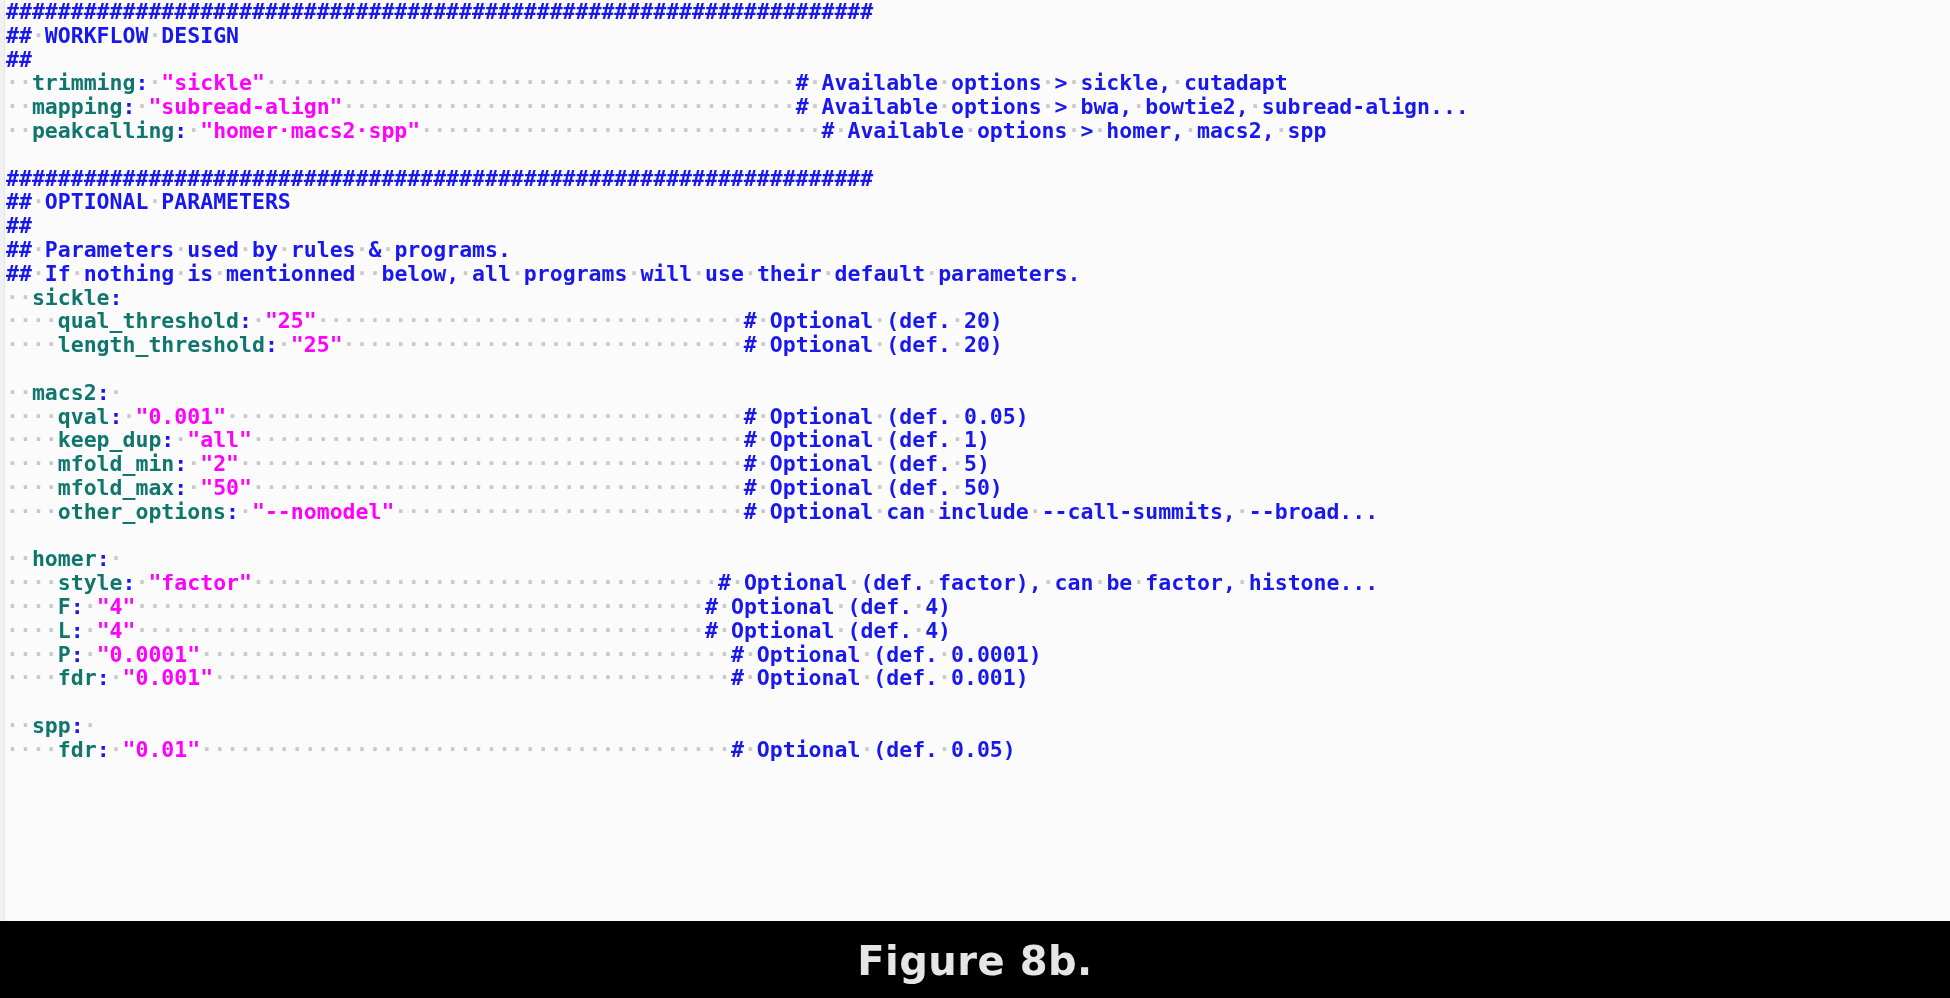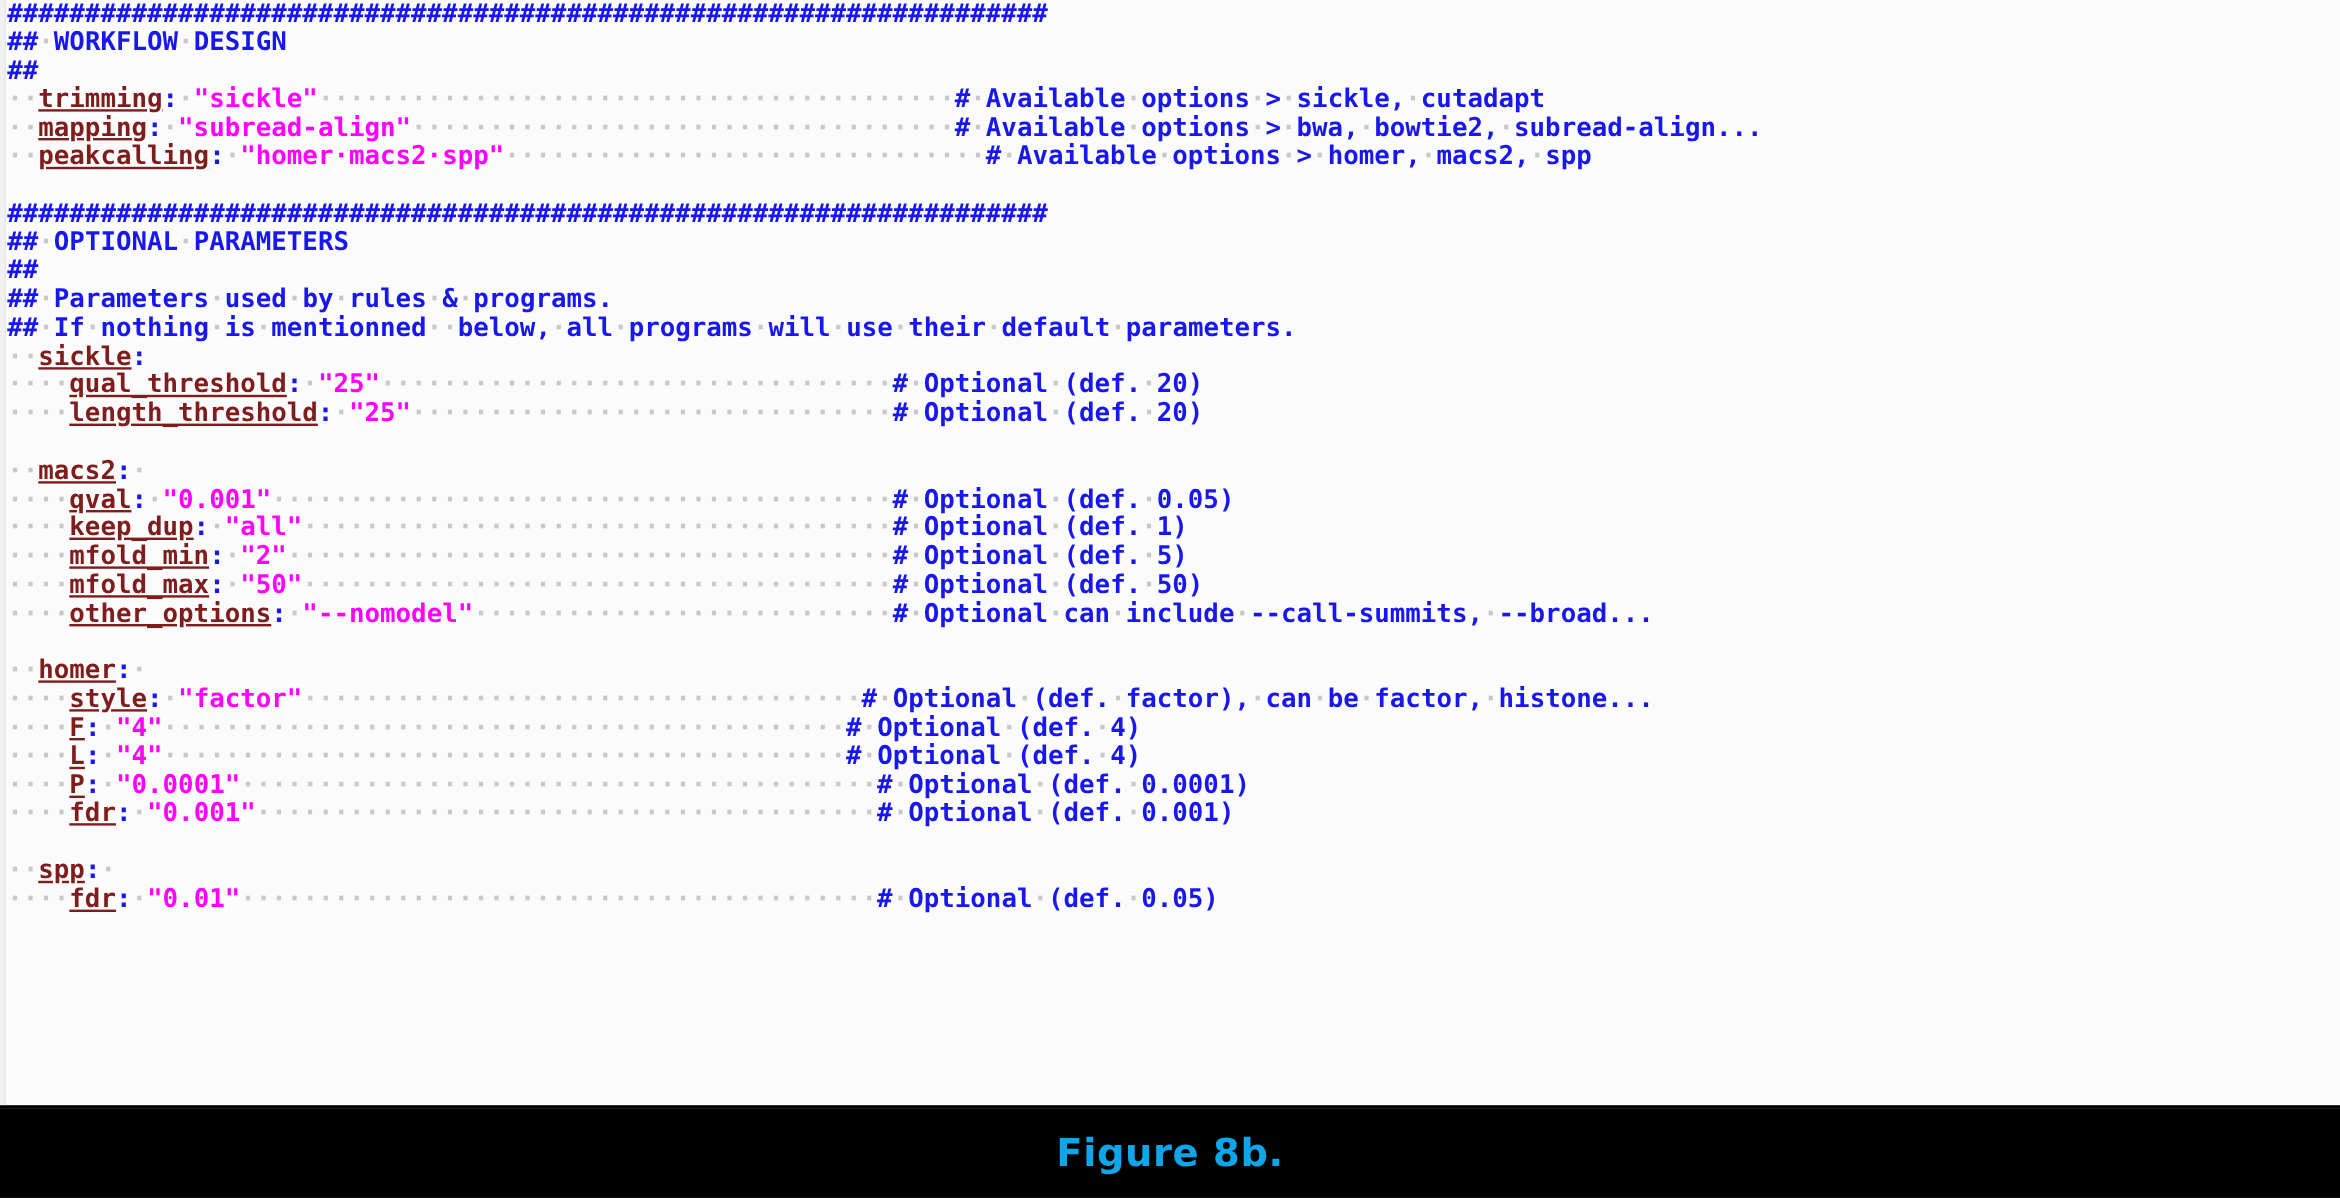--- a/index.html
+++ b/index.html
@@ -50,41 +50,41 @@
     font-family: "DejaVu Sans Mono", "Liberation Mono", monospace;
   }
 
   .line {
     height: 23.8px;
     white-space: pre;
   }
 
   
   .cmt   { color: #1717ee; }        
-  .key   { color: #7f1d1d; text-decoration: underline; }        
+  .key   { color: #0f766e; }        
   .colon { color: #1717ee; }        
   .str   { color: #ff00ff; }        
   .ws    { color: #c9c9c9; font-weight: bold; } 
 
   #caption-bar {
     position: absolute;
     left: 0;
     top: 924px;
     width: 1950px;
     height: 74px;
     background: #000000;
     display: flex;
     align-items: center;
     justify-content: center;
   }
   #caption-text {
-    color: #0ea5e9;
+    color: #e5e5e5;
     font-family: "DejaVu Sans", "Liberation Sans", sans-serif;
     font-weight: bold;
-    font-size: 32px;
+    font-size: 40px;
     letter-spacing: 0.5px;
   }
 </style>
 </head>
 <body>
 
 <div id="editor">
   <div id="gutter-edge"></div>
   <div class="code" id="code-body"><div class="line"><span class="cmt">###################################################################</span></div><div class="line"><span class="cmt">##</span><span class="ws">·</span><span class="cmt">WORKFLOW</span><span class="ws">·</span><span class="cmt">DESIGN</span></div><div class="line"><span class="cmt">##</span></div><div class="line"><span class="ws">··</span><span class="key">trimming</span><span class="colon">:</span><span class="ws">·</span><span class="str">"sickle"</span><span class="ws">·········································</span><span class="cmt">#</span><span class="ws">·</span><span class="cmt">Available</span><span class="ws">·</span><span class="cmt">options</span><span class="ws">·</span><span class="cmt">&gt;</span><span class="ws">·</span><span class="cmt">sickle,</span><span class="ws">·</span><span class="cmt">cutadapt</span></div><div class="line"><span class="ws">··</span><span class="key">mapping</span><span class="colon">:</span><span class="ws">·</span><span class="str">"subread-align"</span><span class="ws">···································</span><span class="cmt">#</span><span class="ws">·</span><span class="cmt">Available</span><span class="ws">·</span><span class="cmt">options</span><span class="ws">·</span><span class="cmt">&gt;</span><span class="ws">·</span><span class="cmt">bwa,</span><span class="ws">·</span><span class="cmt">bowtie2,</span><span class="ws">·</span><span class="cmt">subread-align...</span></div><div class="line"><span class="ws">··</span><span class="key">peakcalling</span><span class="colon">:</span><span class="ws">·</span><span class="str">"homer·macs2·spp"</span><span class="ws">·······························</span><span class="cmt">#</span><span class="ws">·</span><span class="cmt">Available</span><span class="ws">·</span><span class="cmt">options</span><span class="ws">·</span><span class="cmt">&gt;</span><span class="ws">·</span><span class="cmt">homer,</span><span class="ws">·</span><span class="cmt">macs2,</span><span class="ws">·</span><span class="cmt">spp</span></div><div class="line">&nbsp;</div><div class="line"><span class="cmt">###################################################################</span></div><div class="line"><span class="cmt">##</span><span class="ws">·</span><span class="cmt">OPTIONAL</span><span class="ws">·</span><span class="cmt">PARAMETERS</span></div><div class="line"><span class="cmt">##</span></div><div class="line"><span class="cmt">##</span><span class="ws">·</span><span class="cmt">Parameters</span><span class="ws">·</span><span class="cmt">used</span><span class="ws">·</span><span class="cmt">by</span><span class="ws">·</span><span class="cmt">rules</span><span class="ws">·</span><span class="cmt">&amp;</span><span class="ws">·</span><span class="cmt">programs.</span></div><div class="line"><span class="cmt">##</span><span class="ws">·</span><span class="cmt">If</span><span class="ws">·</span><span class="cmt">nothing</span><span class="ws">·</span><span class="cmt">is</span><span class="ws">·</span><span class="cmt">mentionned</span><span class="ws">··</span><span class="cmt">below,</span><span class="ws">·</span><span class="cmt">all</span><span class="ws">·</span><span class="cmt">programs</span><span class="ws">·</span><span class="cmt">will</span><span class="ws">·</span><span class="cmt">use</span><span class="ws">·</span><span class="cmt">their</span><span class="ws">·</span><span class="cmt">default</span><span class="ws">·</span><span class="cmt">parameters.</span></div><div class="line"><span class="ws">··</span><span class="key">sickle</span><span class="colon">:</span></div><div class="line"><span class="ws">····</span><span class="key">qual_threshold</span><span class="colon">:</span><span class="ws">·</span><span class="str">"25"</span><span class="ws">·································</span><span class="cmt">#</span><span class="ws">·</span><span class="cmt">Optional</span><span class="ws">·</span><span class="cmt">(def.</span><span class="ws">·</span><span class="cmt">20)</span></div><div class="line"><span class="ws">····</span><span class="key">length_threshold</span><span class="colon">:</span><span class="ws">·</span><span class="str">"25"</span><span class="ws">·······························</span><span class="cmt">#</span><span class="ws">·</span><span class="cmt">Optional</span><span class="ws">·</span><span class="cmt">(def.</span><span class="ws">·</span><span class="cmt">20)</span></div><div class="line">&nbsp;</div><div class="line"><span class="ws">··</span><span class="key">macs2</span><span class="colon">:</span><span class="ws">·</span></div><div class="line"><span class="ws">····</span><span class="key">qval</span><span class="colon">:</span><span class="ws">·</span><span class="str">"0.001"</span><span class="ws">········································</span><span class="cmt">#</span><span class="ws">·</span><span class="cmt">Optional</span><span class="ws">·</span><span class="cmt">(def.</span><span class="ws">·</span><span class="cmt">0.05)</span></div><div class="line"><span class="ws">····</span><span class="key">keep_dup</span><span class="colon">:</span><span class="ws">·</span><span class="str">"all"</span><span class="ws">······································</span><span class="cmt">#</span><span class="ws">·</span><span class="cmt">Optional</span><span class="ws">·</span><span class="cmt">(def.</span><span class="ws">·</span><span class="cmt">1)</span></div><div class="line"><span class="ws">····</span><span class="key">mfold_min</span><span class="colon">:</span><span class="ws">·</span><span class="str">"2"</span><span class="ws">·······································</span><span class="cmt">#</span><span class="ws">·</span><span class="cmt">Optional</span><span class="ws">·</span><span class="cmt">(def.</span><span class="ws">·</span><span class="cmt">5)</span></div><div class="line"><span class="ws">····</span><span class="key">mfold_max</span><span class="colon">:</span><span class="ws">·</span><span class="str">"50"</span><span class="ws">······································</span><span class="cmt">#</span><span class="ws">·</span><span class="cmt">Optional</span><span class="ws">·</span><span class="cmt">(def.</span><span class="ws">·</span><span class="cmt">50)</span></div><div class="line"><span class="ws">····</span><span class="key">other_options</span><span class="colon">:</span><span class="ws">·</span><span class="str">"--nomodel"</span><span class="ws">···························</span><span class="cmt">#</span><span class="ws">·</span><span class="cmt">Optional</span><span class="ws">·</span><span class="cmt">can</span><span class="ws">·</span><span class="cmt">include</span><span class="ws">·</span><span class="cmt">--call-summits,</span><span class="ws">·</span><span class="cmt">--broad...</span></div><div class="line">&nbsp;</div><div class="line"><span class="ws">··</span><span class="key">homer</span><span class="colon">:</span><span class="ws">·</span></div><div class="line"><span class="ws">····</span><span class="key">style</span><span class="colon">:</span><span class="ws">·</span><span class="str">"factor"</span><span class="ws">····································</span><span class="cmt">#</span><span class="ws">·</span><span class="cmt">Optional</span><span class="ws">·</span><span class="cmt">(def.</span><span class="ws">·</span><span class="cmt">factor),</span><span class="ws">·</span><span class="cmt">can</span><span class="ws">·</span><span class="cmt">be</span><span class="ws">·</span><span class="cmt">factor,</span><span class="ws">·</span><span class="cmt">histone...</span></div><div class="line"><span class="ws">····</span><span class="key">F</span><span class="colon">:</span><span class="ws">·</span><span class="str">"4"</span><span class="ws">············································</span><span class="cmt">#</span><span class="ws">·</span><span class="cmt">Optional</span><span class="ws">·</span><span class="cmt">(def.</span><span class="ws">·</span><span class="cmt">4)</span></div><div class="line"><span class="ws">····</span><span class="key">L</span><span class="colon">:</span><span class="ws">·</span><span class="str">"4"</span><span class="ws">············································</span><span class="cmt">#</span><span class="ws">·</span><span class="cmt">Optional</span><span class="ws">·</span><span class="cmt">(def.</span><span class="ws">·</span><span class="cmt">4)</span></div><div class="line"><span class="ws">····</span><span class="key">P</span><span class="colon">:</span><span class="ws">·</span><span class="str">"0.0001"</span><span class="ws">·········································</span><span class="cmt">#</span><span class="ws">·</span><span class="cmt">Optional</span><span class="ws">·</span><span class="cmt">(def.</span><span class="ws">·</span><span class="cmt">0.0001)</span></div><div class="line"><span class="ws">····</span><span class="key">fdr</span><span class="colon">:</span><span class="ws">·</span><span class="str">"0.001"</span><span class="ws">········································</span><span class="cmt">#</span><span class="ws">·</span><span class="cmt">Optional</span><span class="ws">·</span><span class="cmt">(def.</span><span class="ws">·</span><span class="cmt">0.001)</span></div><div class="line">&nbsp;</div><div class="line"><span class="ws">··</span><span class="key">spp</span><span class="colon">:</span><span class="ws">·</span></div><div class="line"><span class="ws">····</span><span class="key">fdr</span><span class="colon">:</span><span class="ws">·</span><span class="str">"0.01"</span><span class="ws">·········································</span><span class="cmt">#</span><span class="ws">·</span><span class="cmt">Optional</span><span class="ws">·</span><span class="cmt">(def.</span><span class="ws">·</span><span class="cmt">0.05)</span></div></div>
 </div>

